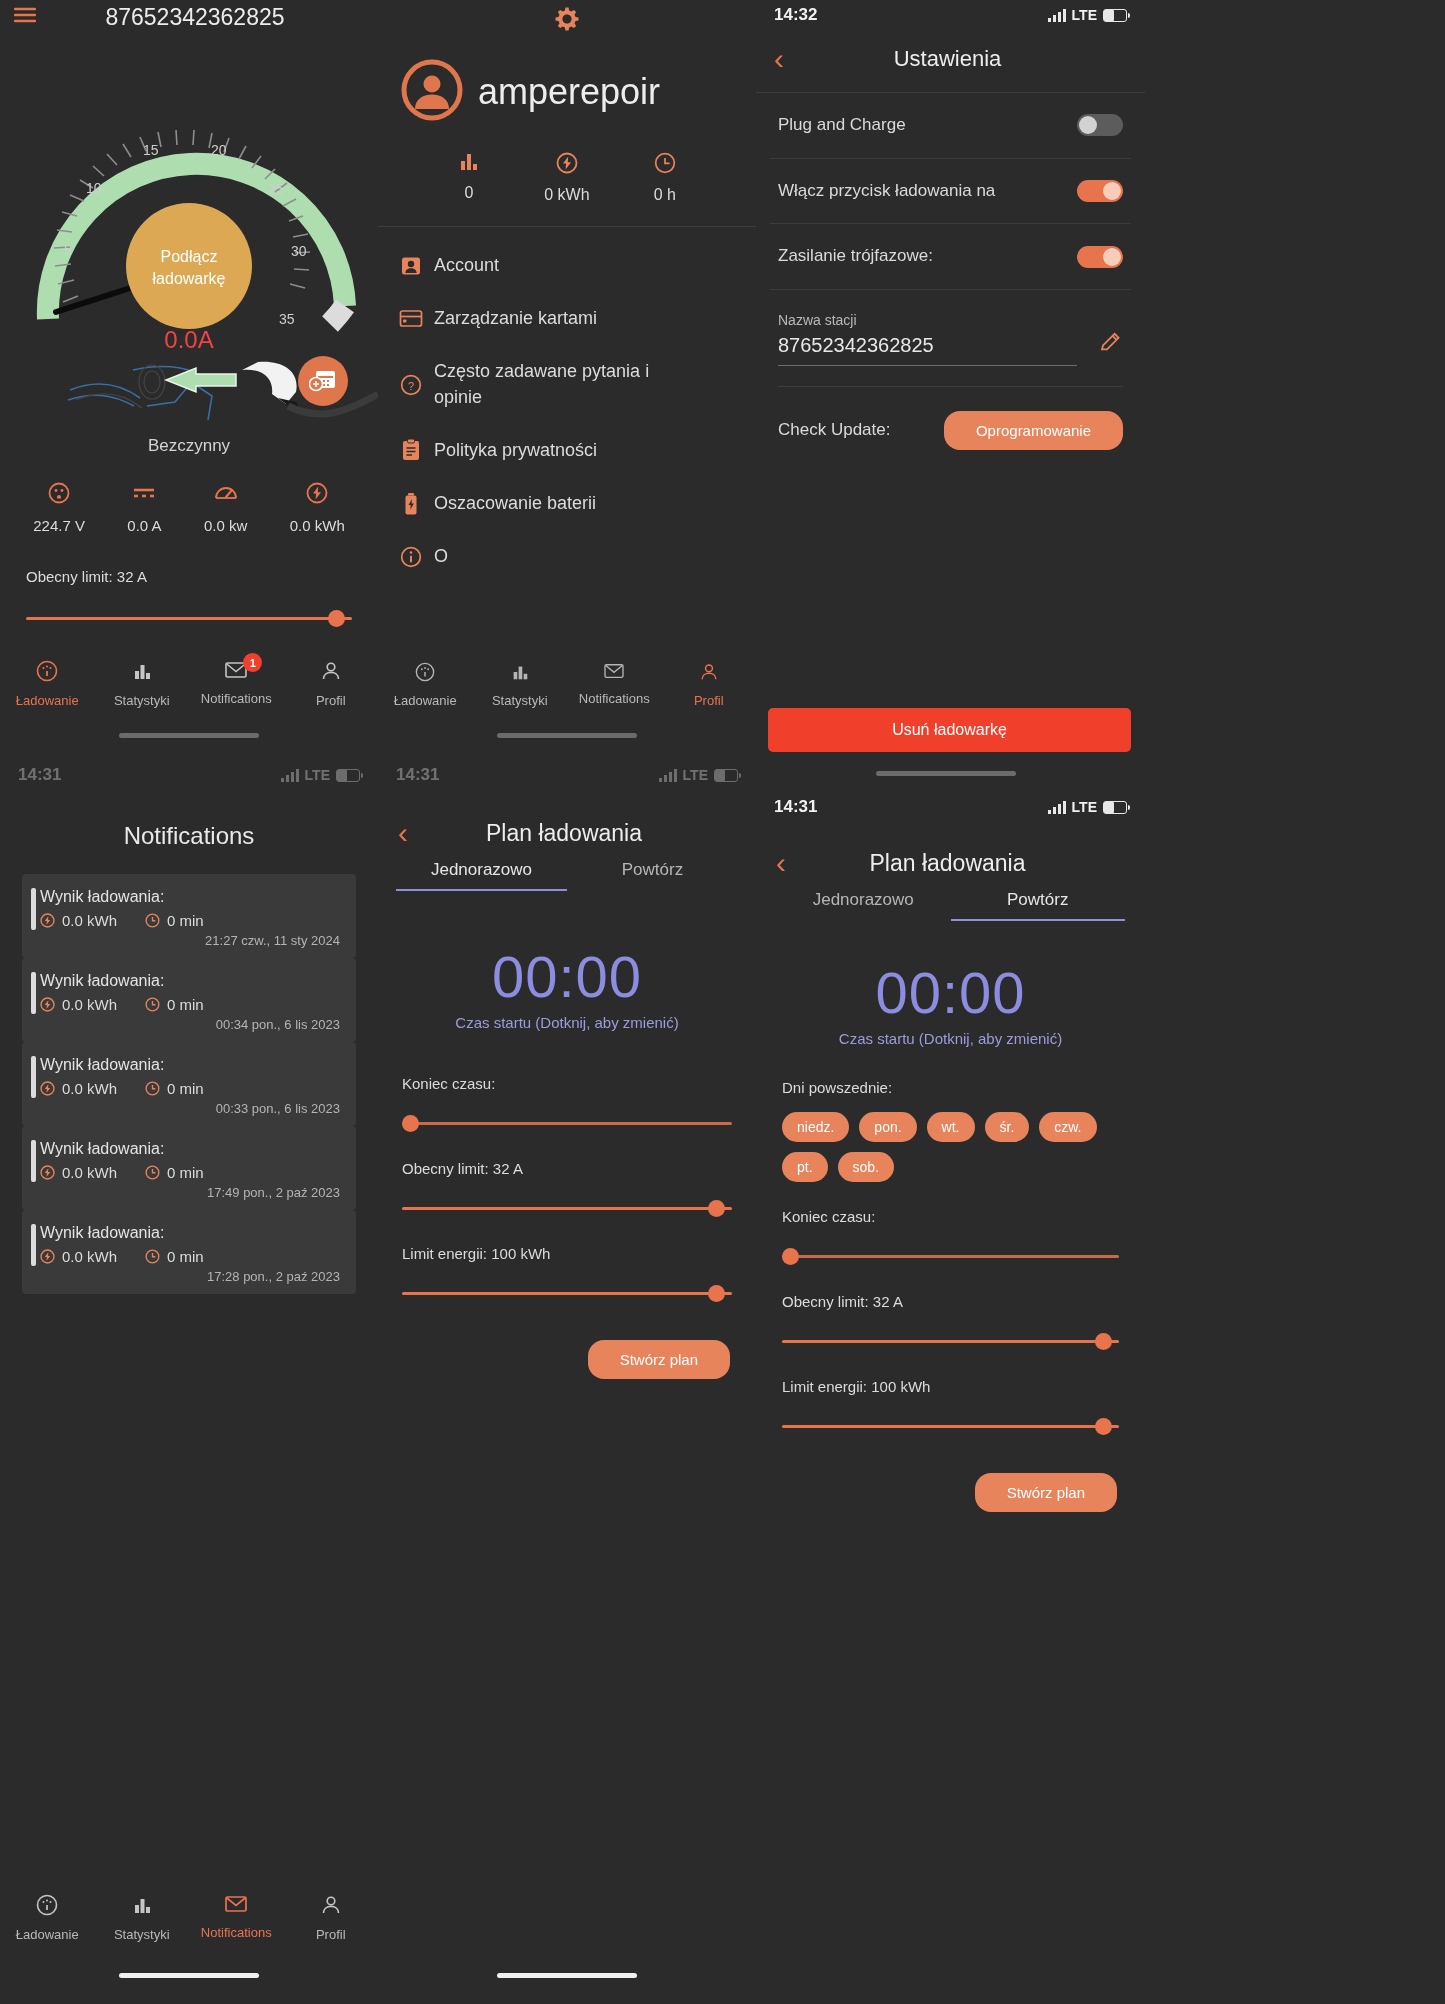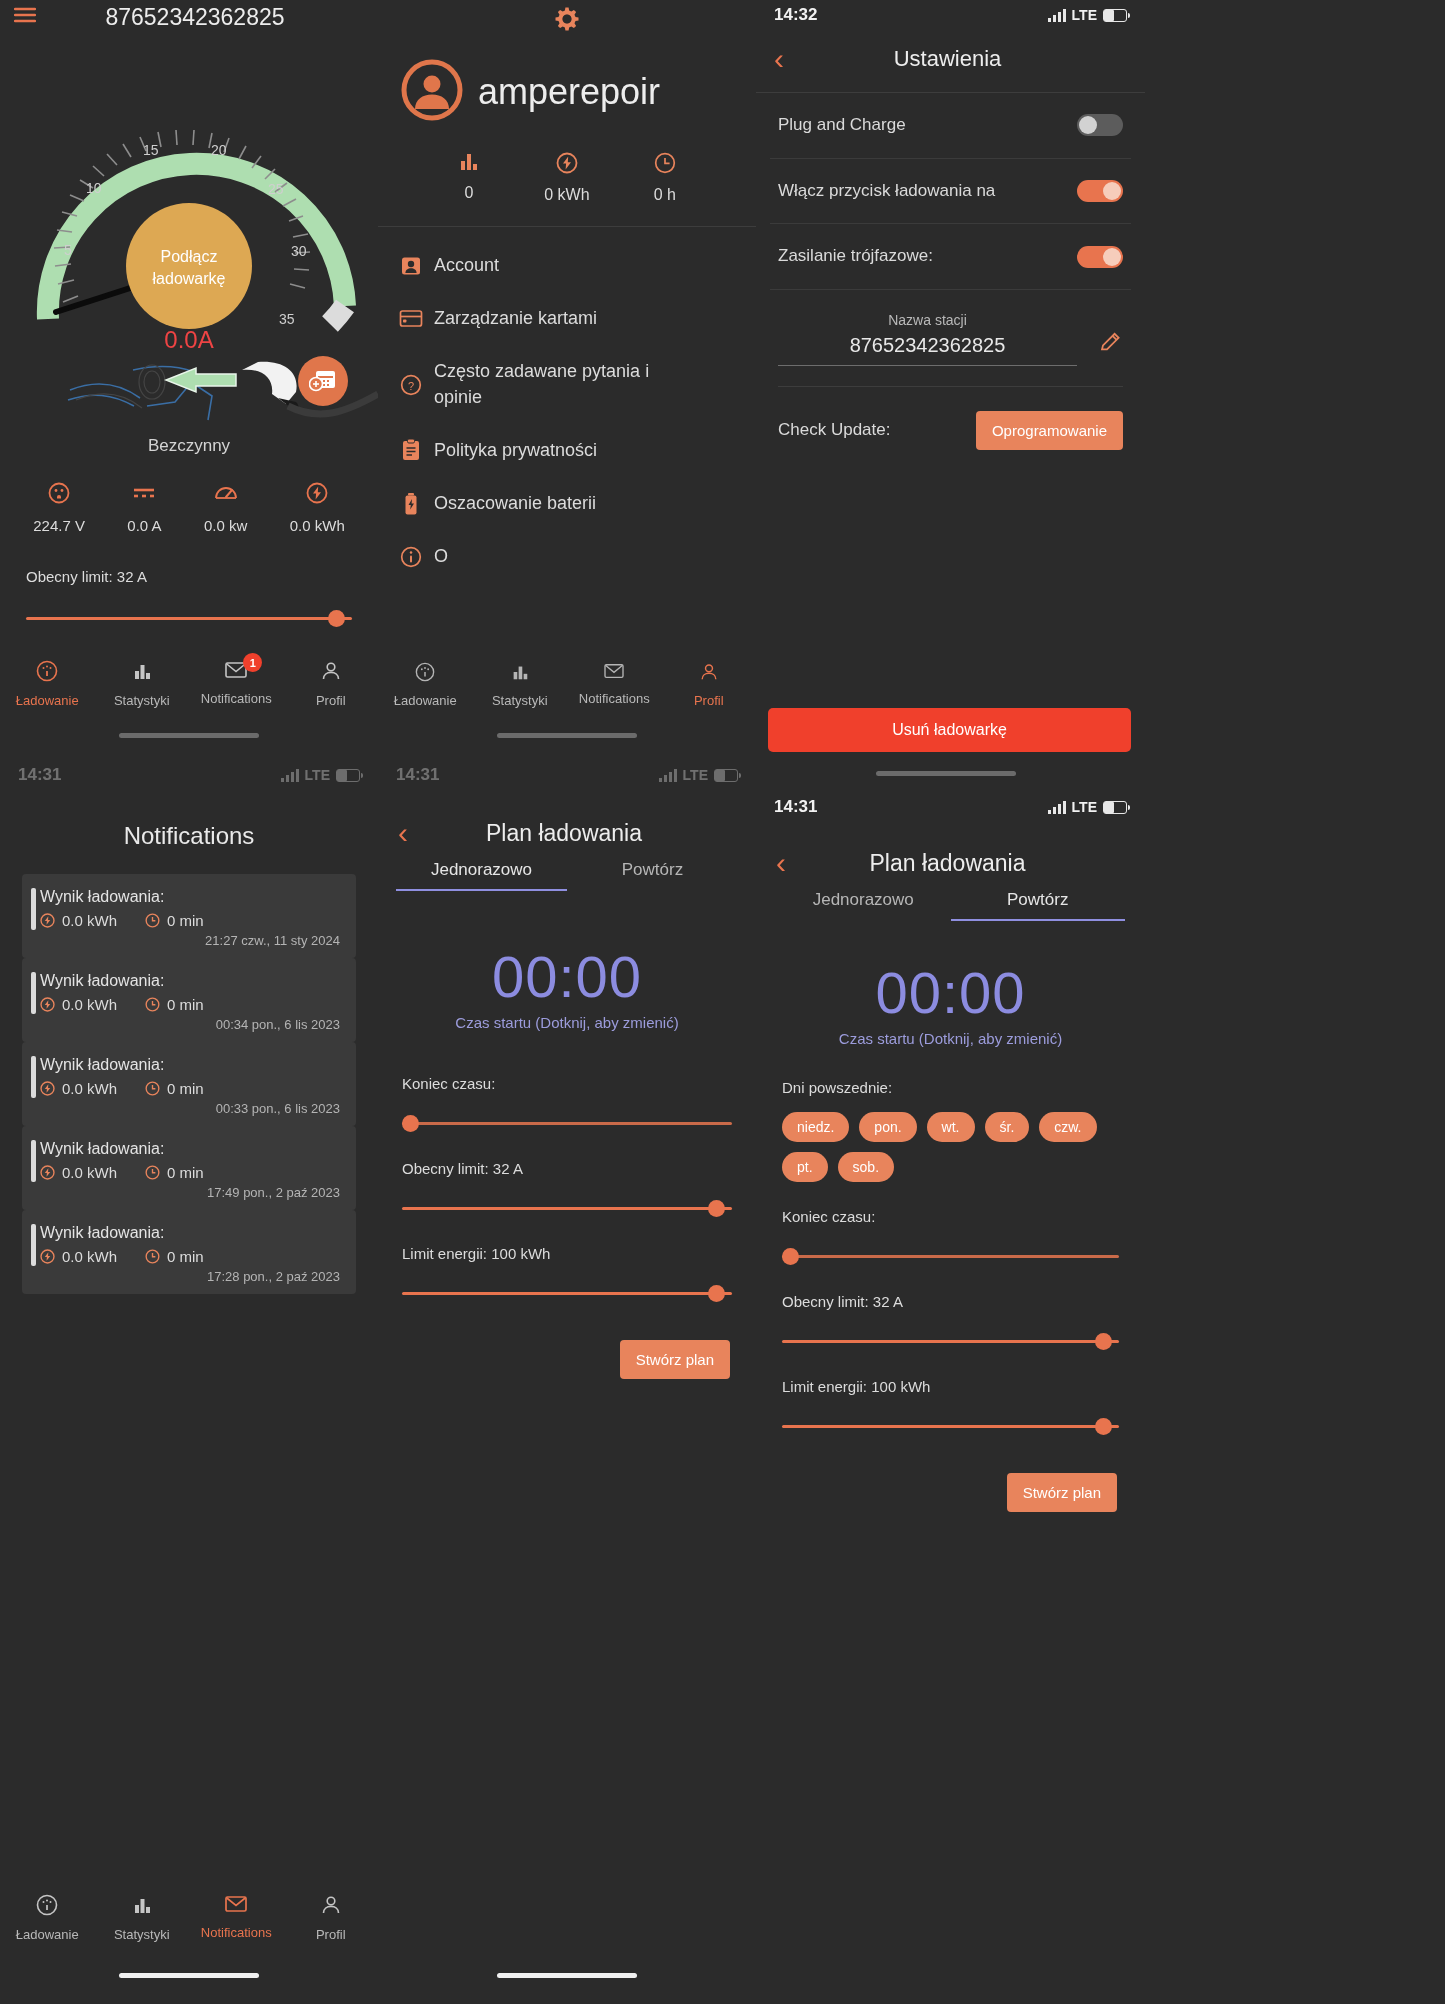--- a/index.html
+++ b/index.html
@@ -76,22 +76,22 @@
   .ncard .nts { text-align:right; font-size:13px; color:#b4b4b4; margin-top:4px; }
 
   
   .plantabs { display:flex; }
   .plantab { flex:1; text-align:center; font-size:17px; color:#b6b6b6; padding-bottom:9px; }
   .plantab.active { color:#e6e6e6; border-bottom:2px solid #8f8fe0; }
   .bigclock { text-align:center; font-size:58px; color:#8c8ce0; letter-spacing:1px; font-weight:400; }
   .clocksub { text-align:center; font-size:15px; color:#9c9cdc; margin-top:4px; }
   .chips { display:flex; flex-wrap:wrap; gap:10px; }
   .chip { background:#e8845c; color:#fff; border-radius:16px; padding:7px 15px; font-size:14px; }
-  .cta { background:#e8845c; color:#fff; border:none; border-radius:4px;
-         padding:11px 16px; font-size:15px; font-family:"Liberation Sans",sans-serif; }
+  .cta { background:#e8845c; color:#fff; border:none; border-radius:16px;
+         padding:11px 32px; font-size:15px; font-family:"Liberation Sans",sans-serif; }
   .danger { background:#f0402c; color:#fff; border:none; border-radius:5px;
             width:100%; padding:13px 0; font-size:16px; font-family:"Liberation Sans",sans-serif; }
 
   .divider { height:1px; background:#3d3d3d; }
 </style>
 </head>
 <body>
 
 <div class="canvas">
 
@@ -523,21 +523,21 @@
           </div>
       </div>
       <div class="srow">
         <div class="t">Zasilanie trójfazowe:</div>
         <div class="toggle on">
             <span class="dot"></span>
           </div>
       </div>
 
       <div style="display:flex;align-items:flex-end;justify-content:space-between;padding:22px 8px 10px 8px;">
-        <div style="flex:1;border-bottom:1px solid #6d6d6d;padding-bottom:8px;margin-right:22px;text-align:center;">
+        <div style="flex:1;border-bottom:1px solid #6d6d6d;padding-bottom:8px;margin-right:22px;">
           <div style="font-size:14px;color:#b9b9b9;margin-bottom:6px;">Nazwa stacji</div>
           <div style="font-size:20px;color:#e8e8e8;">87652342362825</div>
         </div>
         <span style="padding-bottom:8px;">
           <svg width="24" height="24" viewBox="0 0 24 24">
               <path d="M3 19.4 L4 15.4 L15.6 3.8 L19.6 7.8 L8 19.4z" fill="none" stroke="#e8845c" stroke-width="1.8"></path>
               <line x1="13.6" y1="5.8" x2="17.6" y2="9.8" stroke="#e8845c" stroke-width="1.8"></line>
             </svg>
         </span>
       </div>

